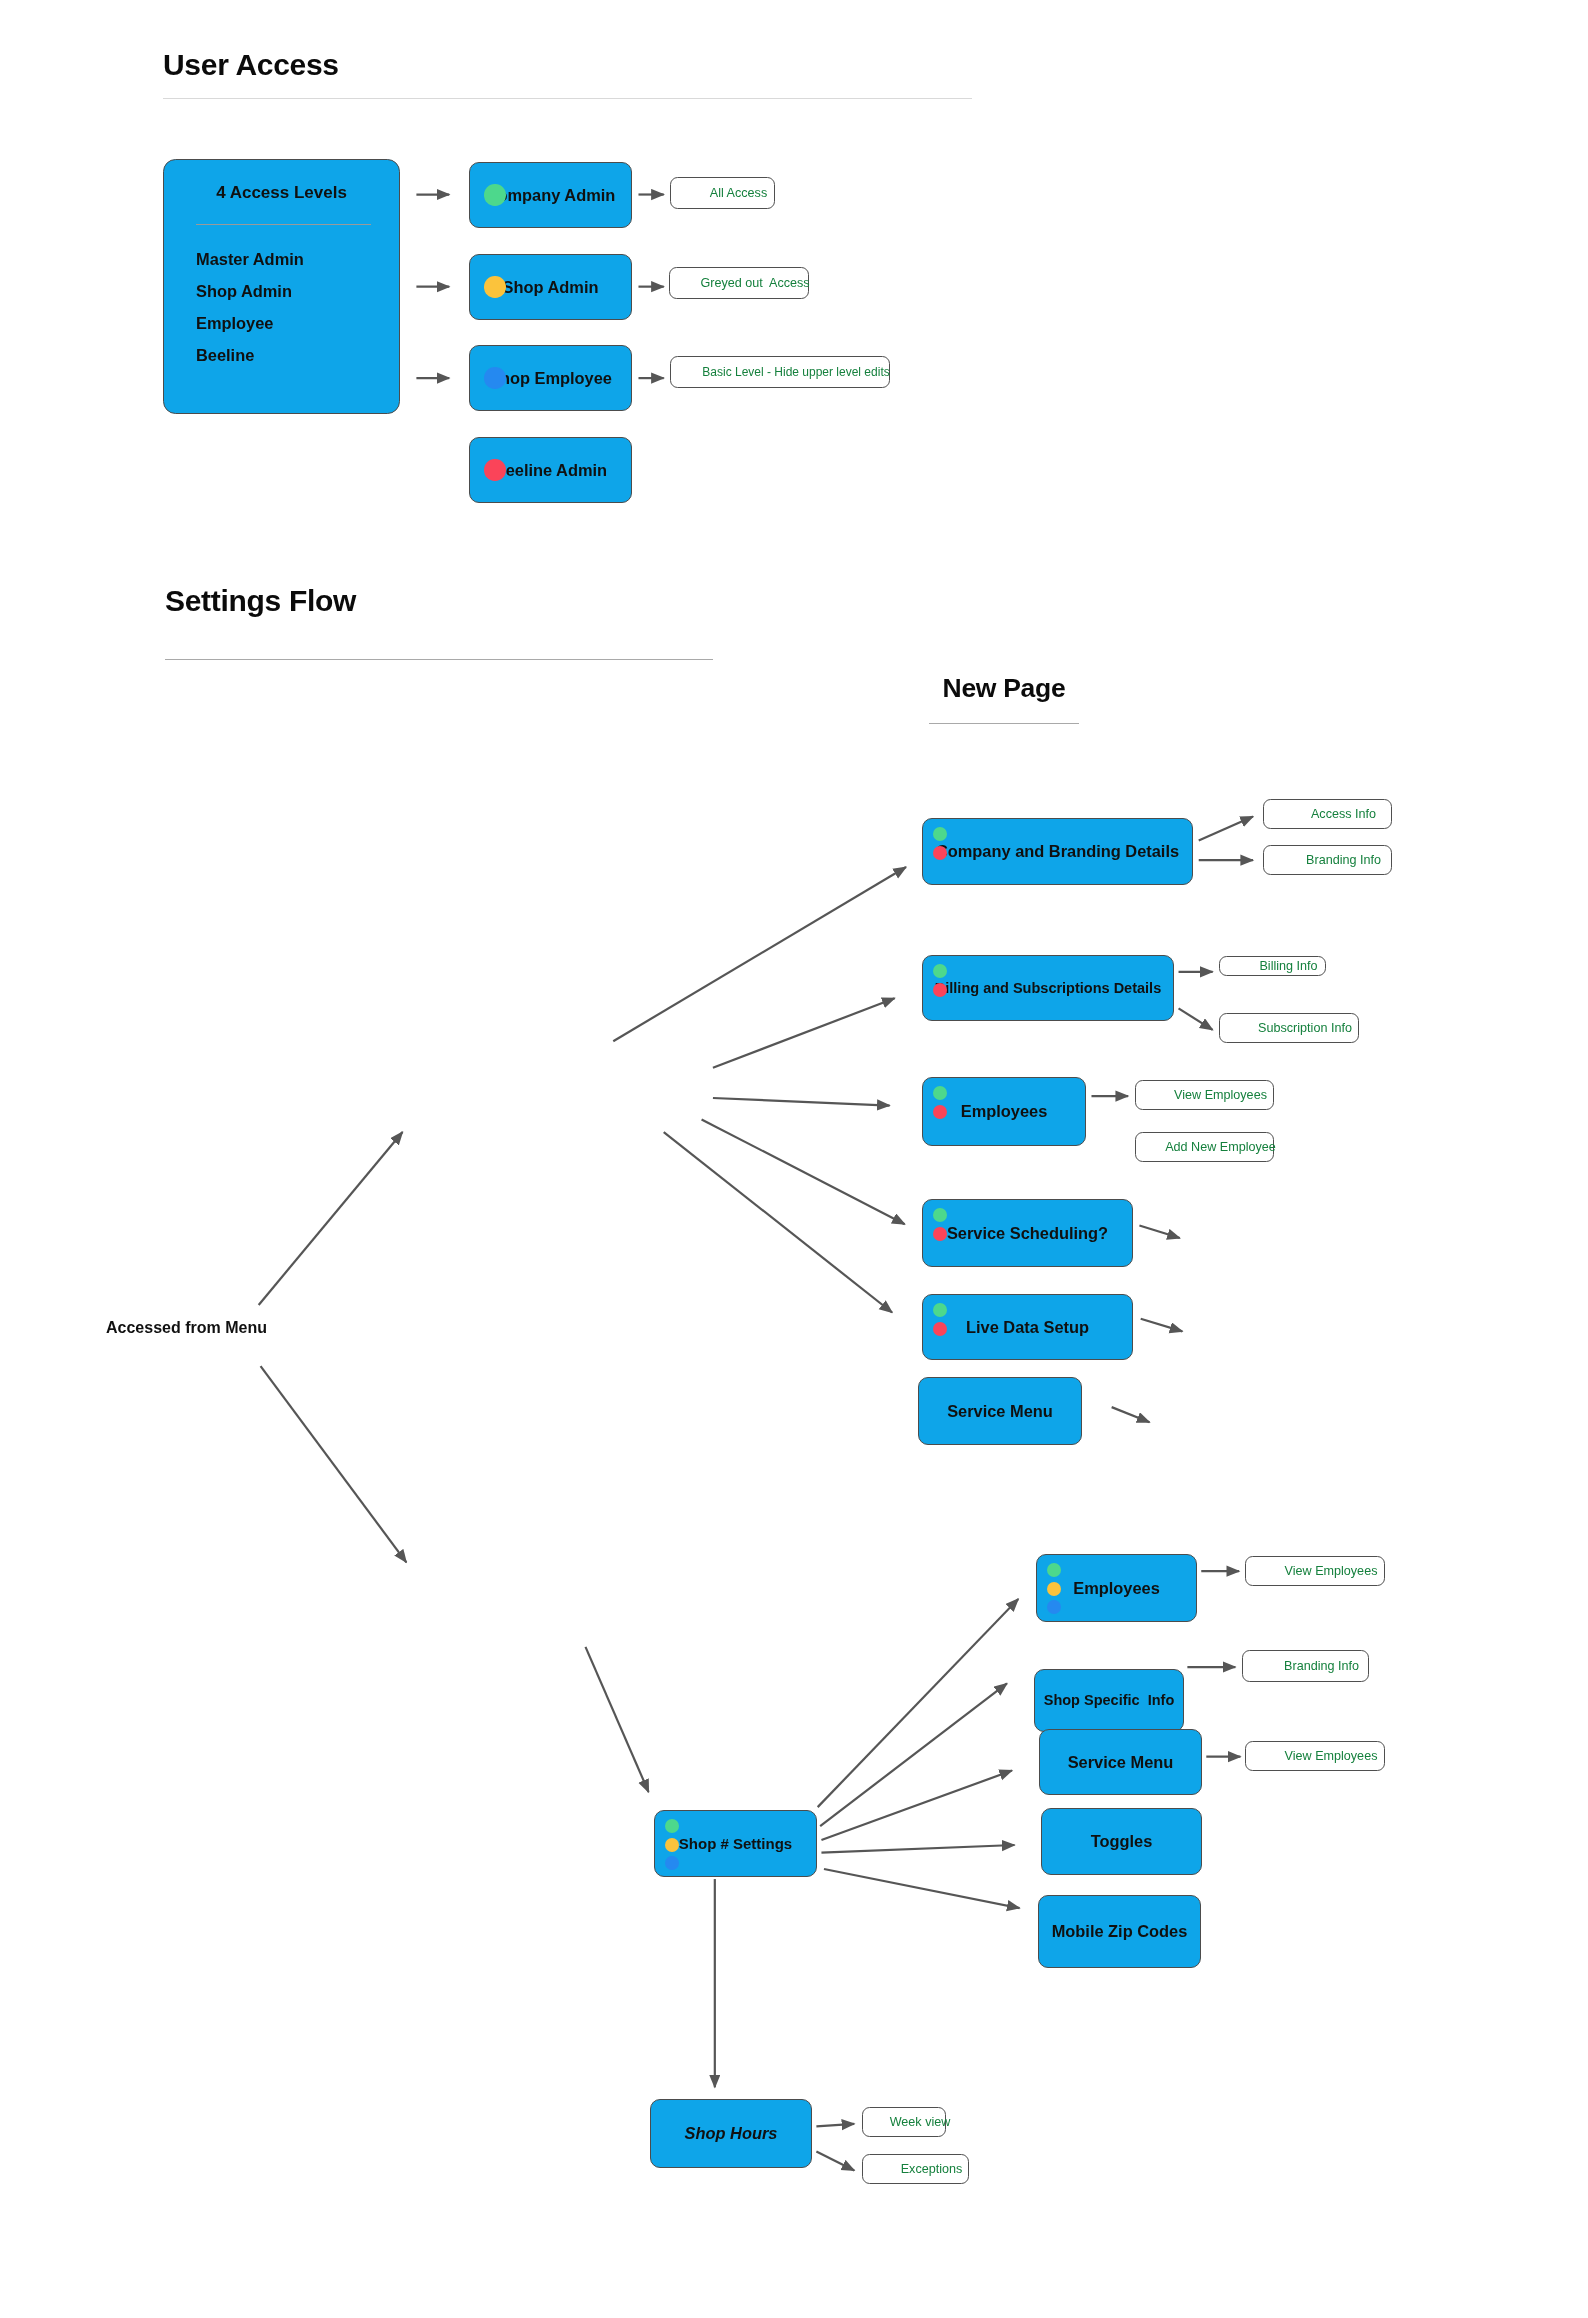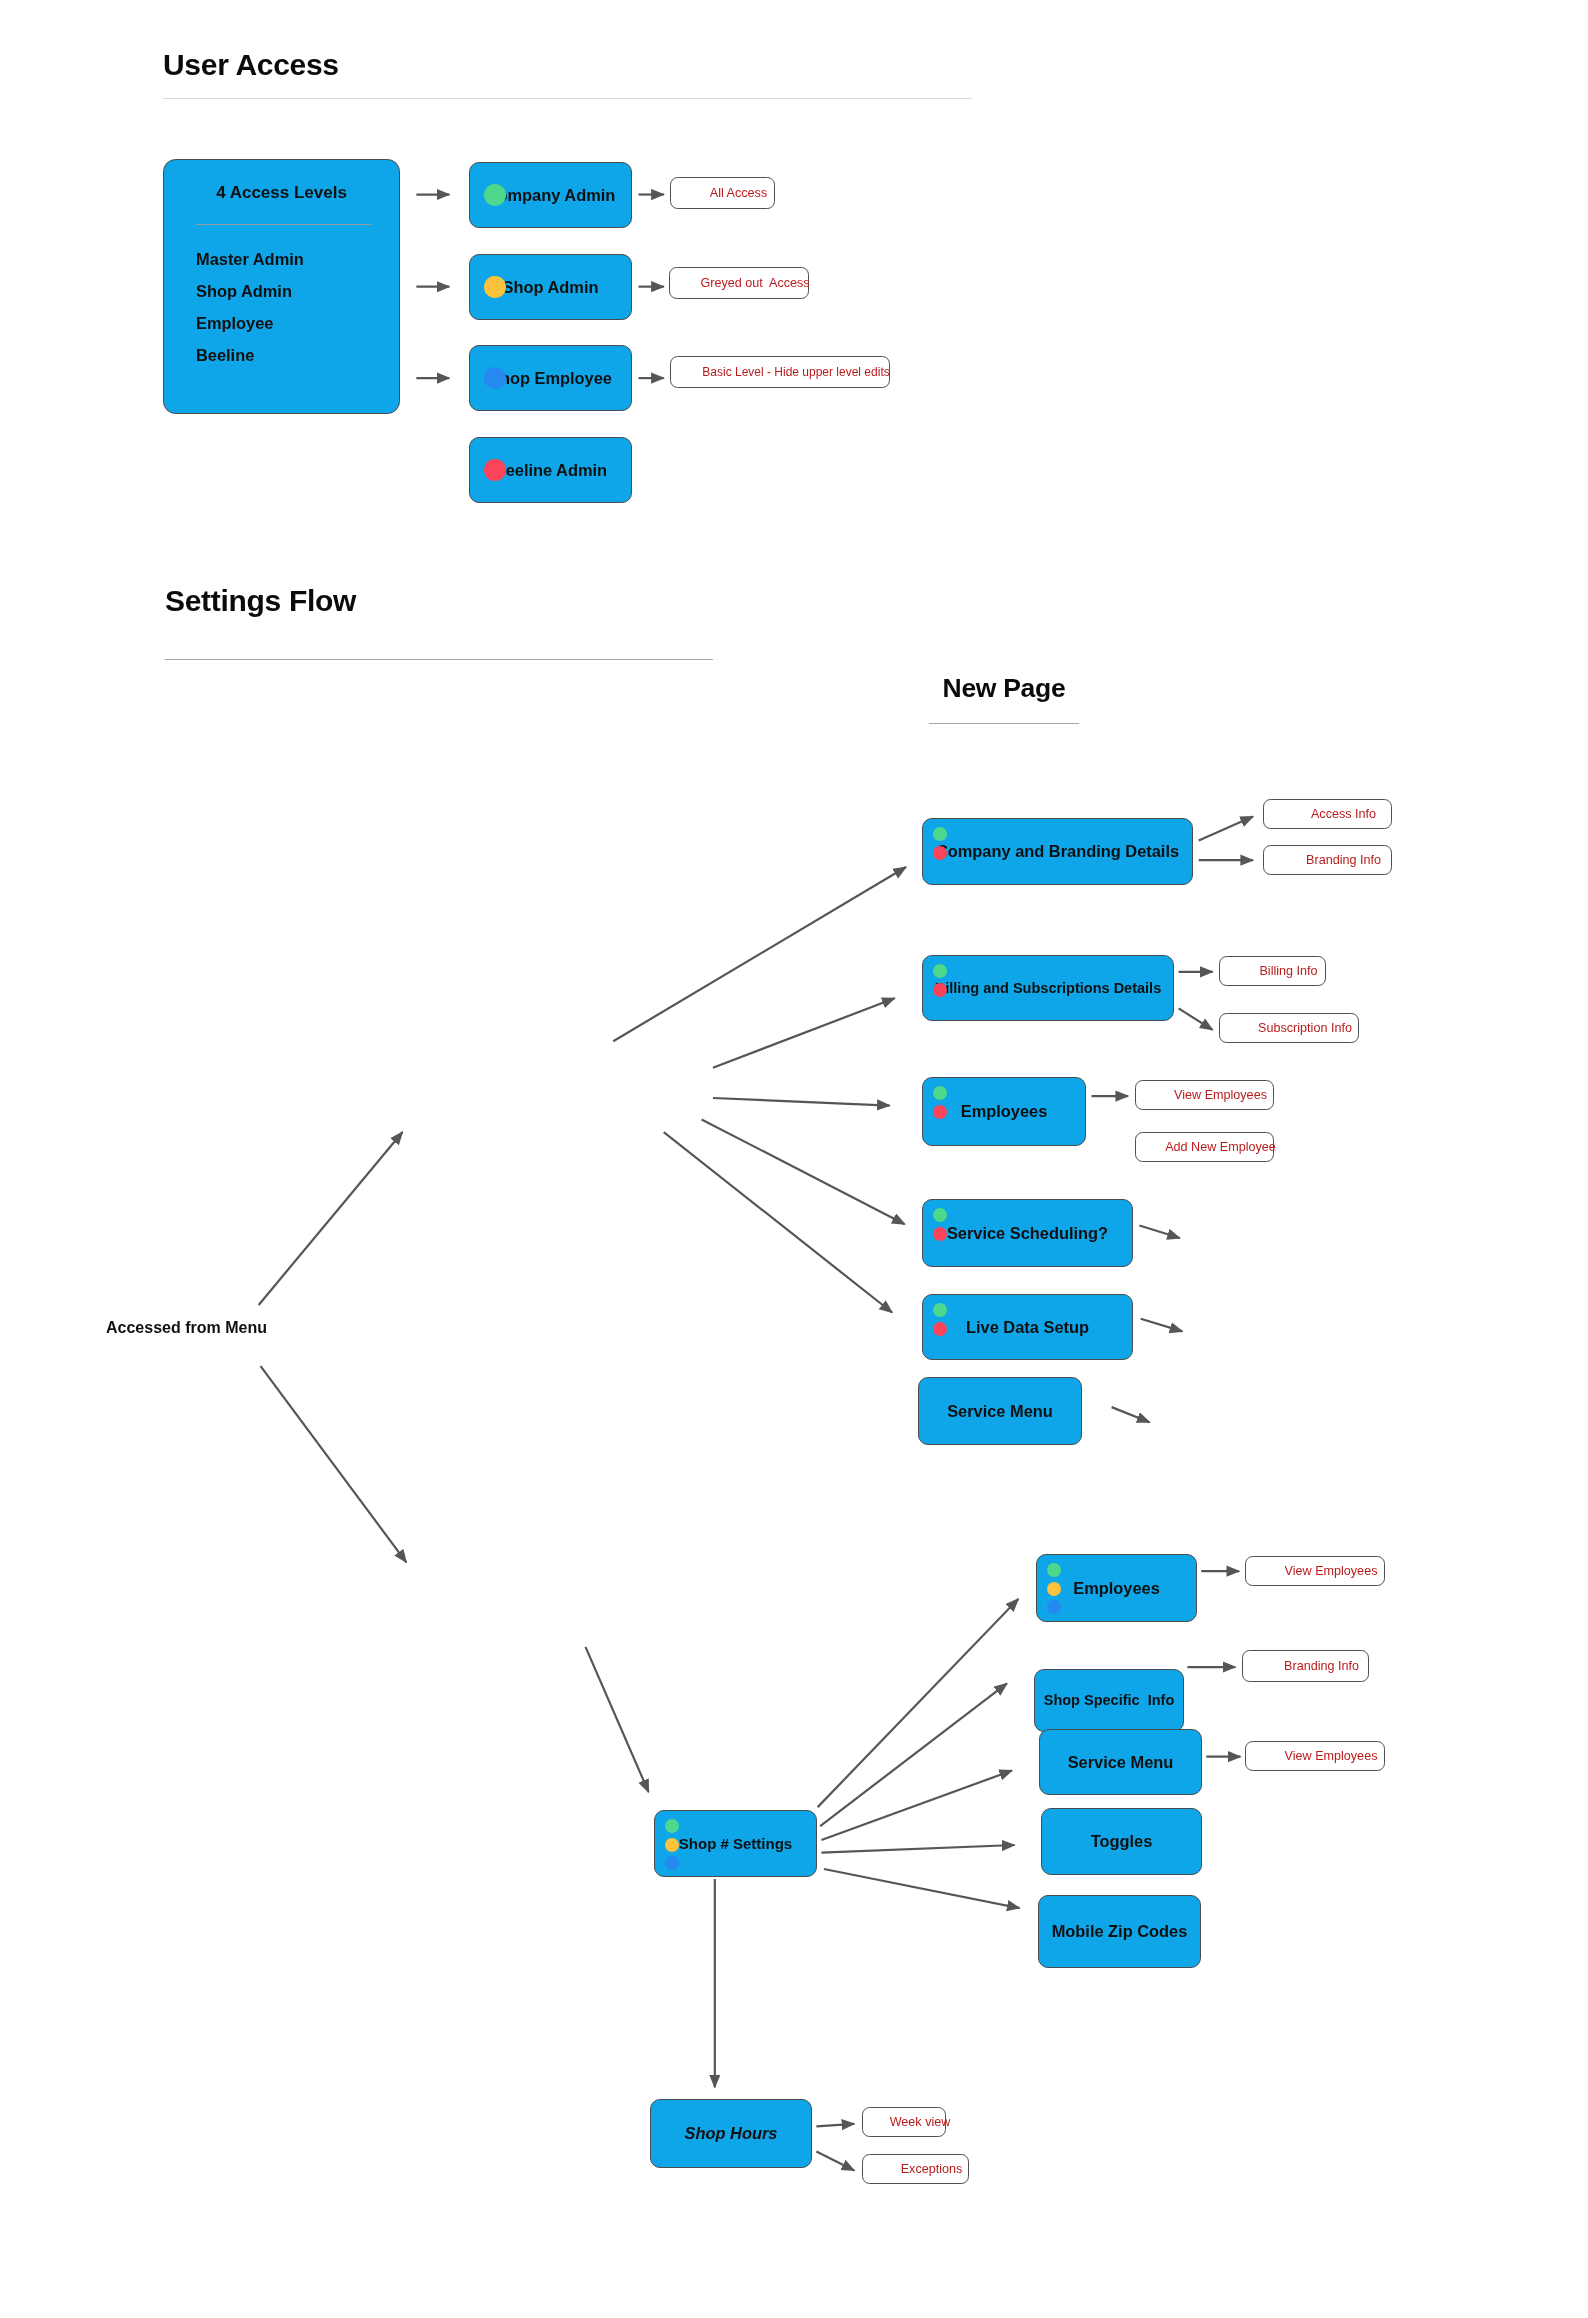--- a/index.html
+++ b/index.html
@@ -10,21 +10,21 @@
   .h2{position:absolute;font-size:26.5px;font-weight:bold;letter-spacing:-0.3px;color:#0b0b0b;text-align:center;white-space:pre;}
   .rule{position:absolute;border-top:1.3px solid #d9d9d9;}
   .rule.mid{border-top-color:#a9a9a9;}
   .node{position:absolute;background:#0ea5e9;border:1.6px solid #4c4c4c;border-radius:10px;
         display:flex;align-items:center;justify-content:center;box-sizing:border-box;}
   .node .label{font-weight:bold;font-size:16.4px;color:#101010;text-align:center;white-space:pre;line-height:1.15;}
   .node .label.sm{font-size:14.5px;}
   .node .label.md{font-size:15px;}
   .pill{position:absolute;background:#fff;border:1.3px solid #4f4f4f;border-radius:7.6px;
         display:flex;align-items:center;justify-content:center;box-sizing:border-box;
-        font-size:12.6px;color:#b91c1c;white-space:pre;padding-left:32px;}
+        font-size:12.6px;color:#15803d;white-space:pre;padding-left:32px;}
   .dots{position:absolute;left:10px;top:8.2px;display:flex;flex-direction:column;gap:4.4px;}
   .dot{width:14px;height:14px;border-radius:50%;}
   .bigdot{position:absolute;left:14px;top:50%;margin-top:-10.7px;width:21.5px;height:21.5px;border-radius:50%;}
   .dot-green{background:#4dd88c;}
   .dot-yellow{background:#fbc33c;}
   .dot-blue{background:#2589f0;}
   .dot-red{background:#fb4459;}
   .floating-label{position:absolute;font-weight:bold;font-size:15px;color:#101010;white-space:pre;}
 </style>
 </head>
@@ -139,21 +139,21 @@
   <div class="pill" style="left:1263px;top:799px;width:129px;height:30px;">Access Info</div>
   <div class="pill" style="left:1263px;top:845px;width:129px;height:30px;">Branding Info</div>
 
   <div class="node" style="left:922px;top:955px;width:252px;height:66px;">
     <span class="dots">
       <span class="dot dot-green"></span>
       <span class="dot dot-red"></span>
     </span>
     <span class="label sm">Billing and Subscriptions Details</span>
   </div>
-  <div class="pill" style="left:1219px;top:956px;width:107px;height:30px;">Billing Info</div>
+  <div class="pill" style="left:1219px;top:956px;width:107px;height:20px;">Billing Info</div>
   <div class="pill" style="left:1219px;top:1013px;width:140px;height:30px;">Subscription Info</div>
 
   <div class="node" style="left:922px;top:1077px;width:164px;height:69px;">
     <span class="dots">
       <span class="dot dot-green"></span>
       <span class="dot dot-red"></span>
     </span>
     <span class="label">Employees</span>
   </div>
   <div class="pill" style="left:1135px;top:1080px;width:139px;height:30px;">View Employees</div>

